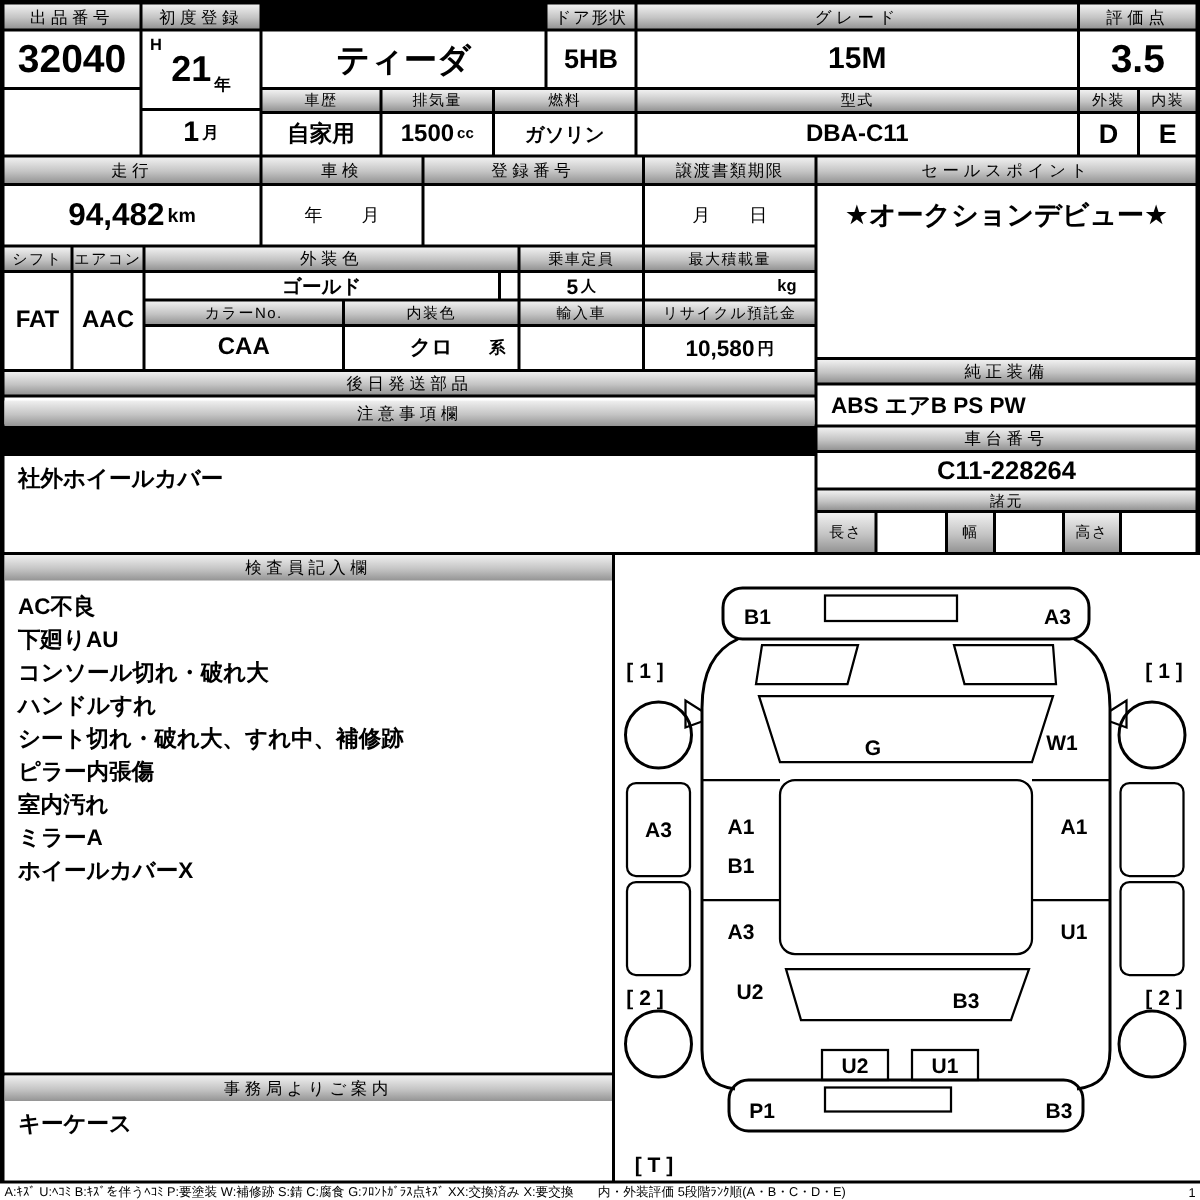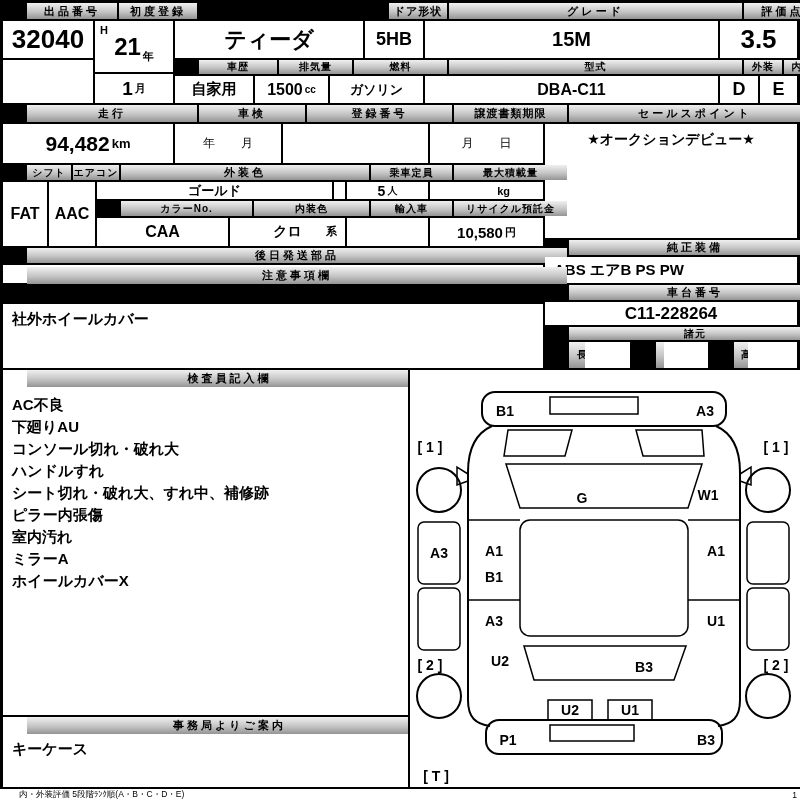--- a/index.html
+++ b/index.html
@@ -1,20 +1,20 @@
 <!DOCTYPE html>
 <html><head>
 <meta charset="utf-8">
 <style>
   html,body{margin:0;padding:0;}
   body{width:800px;height:800px;background:#fff;font-family:"Liberation Sans","DejaVu Sans",sans-serif;color:#000;}
   .sheet{position:relative;width:800px;height:800px;background:#fff;overflow:hidden;}
   .grid{position:absolute;left:0;top:0;width:800px;height:789px;background:#000;}
   .cell,.box{position:absolute;background:#fff;overflow:hidden;box-sizing:border-box;}
-  .hdr{background:linear-gradient(180deg,#f0f0f0 0%,#c4c4c4 55%,#949494 100%);display:flex;align-items:center;justify-content:center;font-size:11px;font-weight:700;letter-spacing:3px;white-space:nowrap;margin-left:24px;}
+  .hdr{background:linear-gradient(180deg,#f0f0f0 0%,#c4c4c4 55%,#949494 100%);display:flex;align-items:center;justify-content:center;font-size:11px;font-weight:400;letter-spacing:3px;white-space:nowrap;}
   .hdr.tight{letter-spacing:1px;}
   .hdr.xs{font-size:10px;letter-spacing:1px;}
   .val{display:flex;align-items:center;justify-content:center;font-weight:700;white-space:nowrap;position:absolute;}
   .bar{width:100%;height:17px;}
   .unit{font-size:11px;font-weight:700;margin-left:2px;}
   .corner-tl{position:absolute;left:5px;top:3px;font-size:11px;font-weight:700;}
   .right-suffix{position:absolute;right:8px;bottom:7px;font-size:11px;font-weight:700;}
   .plain{font-weight:400;font-size:12px;}
   .notes{padding:7px 9px;font-size:15px;font-weight:700;line-height:22px;}
   .freeform{padding:6px 9px;font-size:15px;font-weight:700;}
@@ -82,38 +82,38 @@
       <span class="plain">月</span>
     </div>
     <div class="cell hdr" style="left:283px;top:105px;width:145px;height:17px">登録番号</div>
     <div class="cell" style="left:283px;top:124px;width:145px;height:39px"></div>
     <div class="cell hdr tight" style="left:430px;top:105px;width:113px;height:17px">譲渡書類期限</div>
     <div class="cell val" style="left:430px;top:124px;width:113px;height:39px;gap:26px">
       <span class="plain">月</span>
       <span class="plain">日</span>
     </div>
     <div class="cell hdr" style="left:545px;top:105px;width:252px;height:17px">セールスポイント</div>
-    <div class="cell val topleft" style="left:545px;top:124px;width:252px;height:114px;font-size:14px;padding-top:7px;justify-content:center">★オークションデビュー★</div>
+    <div class="cell val topleft" style="left:545px;top:124px;width:252px;height:114px;font-size:18px;padding-top:7px;justify-content:center">★オークションデビュー★</div>
 
     <div class="cell hdr xs" style="left:3px;top:165px;width:44px;height:15px">シフト</div>
     <div class="cell hdr xs" style="left:49px;top:165px;width:46px;height:15px">エアコン</div>
     <div class="cell val" style="left:3px;top:182px;width:44px;height:64px;font-size:16px">FAT</div>
     <div class="cell val" style="left:49px;top:182px;width:46px;height:64px;font-size:16px">AAC</div>
 
     <div class="cell hdr" style="left:97px;top:165px;width:248px;height:15px">外装色</div>
     <div class="cell val" style="left:97px;top:182px;width:235px;height:17px;font-size:13px">ゴールド</div>
     <div class="cell" style="left:334px;top:182px;width:11px;height:17px"></div>
 
     <div class="cell hdr xs" style="left:347px;top:165px;width:81px;height:15px">乗車定員</div>
     <div class="cell val" style="left:347px;top:182px;width:81px;height:17px">
       <span style="font-size:14px">5</span>
       <span class="unit" style="font-size:10px">人</span>
     </div>
     <div class="cell hdr xs" style="left:430px;top:165px;width:113px;height:15px">最大積載量</div>
-    <div class="cell val" style="left:430px;top:182px;width:113px;height:17px;justify-content:flex-end;padding-right:33px;font-size:11px">kg</div>
+    <div class="cell val" style="left:430px;top:182px;width:113px;height:17px;justify-content:flex-end;padding-right:12px;font-size:11px">kg</div>
 
     <div class="cell hdr xs" style="left:97px;top:201px;width:131px;height:15px">カラーNo.</div>
     <div class="cell hdr xs" style="left:230px;top:201px;width:115px;height:15px">内装色</div>
     <div class="cell hdr xs" style="left:347px;top:201px;width:81px;height:15px">輸入車</div>
     <div class="cell hdr xs" style="left:430px;top:201px;width:113px;height:15px">リサイクル預託金</div>
 
     <div class="cell val" style="left:97px;top:218px;width:131px;height:28px;font-size:16px">CAA</div>
     <div class="cell val" style="left:230px;top:218px;width:115px;height:28px">
       <span style="font-size:14px">クロ</span>
       <span class="right-suffix">系</span>
@@ -214,16 +214,17 @@
           <text x="220" y="345" text-anchor="middle" class="dlabel">U1</text>
           <text x="98" y="375" text-anchor="middle" class="dlabel">P1</text>
           <text x="296" y="375" text-anchor="middle" class="dlabel">B3</text>
           <text x="26" y="411" text-anchor="middle" class="dlabel">[ T ]</text>
         </svg>
     </div>
 
   </div>
 
   <div class="footer">
+    <span>A:ｷｽﾞ U:ﾍｺﾐ B:ｷｽﾞを伴うﾍｺﾐ P:要塗装 W:補修跡 S:錆 C:腐食 G:ﾌﾛﾝﾄｶﾞﾗｽ点ｷｽﾞ XX:交換済み X:要交換</span>
     <span style="margin-left:16px">内・外装評価  5段階ﾗﾝｸ順(A・B・C・D・E)</span>
     <span style="margin-left:auto">1</span>
   </div>
 </div>
 
 </body></html>

